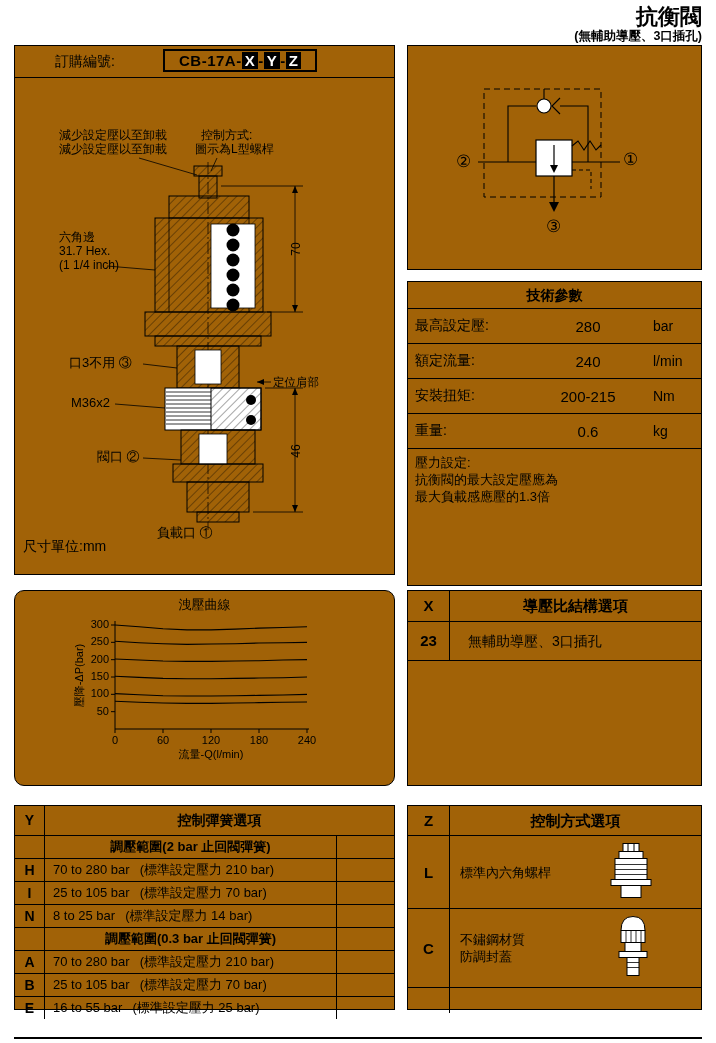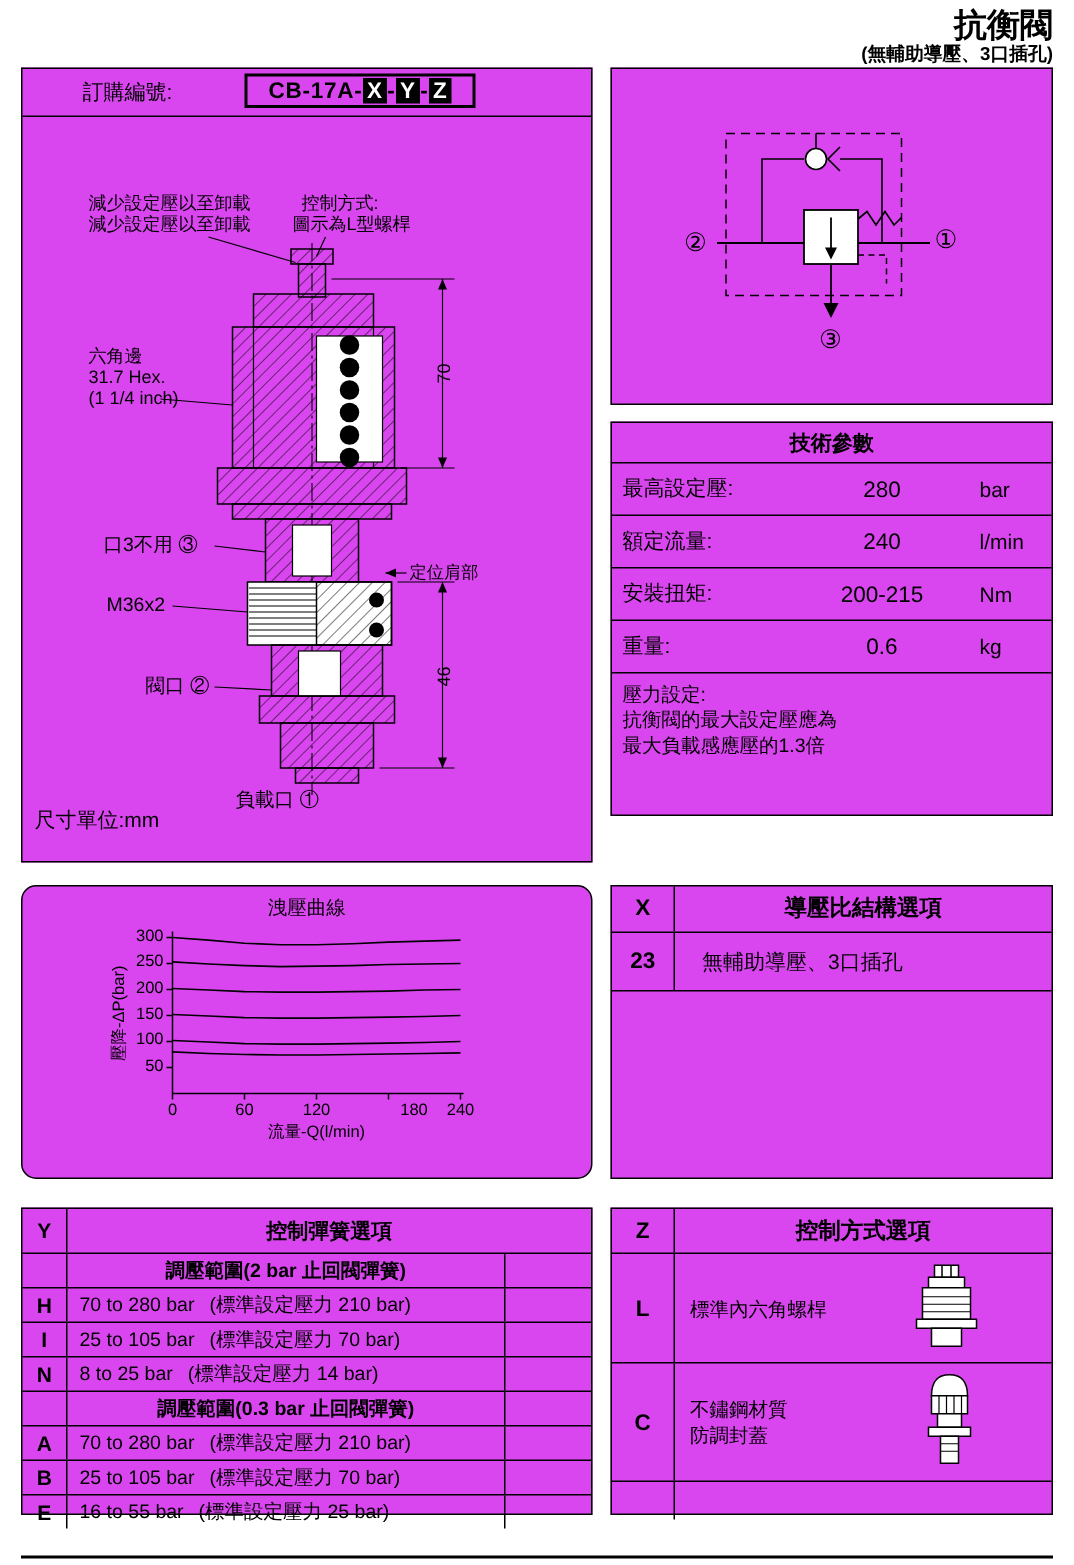--- a/index.html
+++ b/index.html
@@ -1,18 +1,18 @@
 <!DOCTYPE html>
 <html><head>
 <meta charset="utf-8">
 <style>
   html,body{margin:0;padding:0;background:#fff;}
   .page{position:relative;width:716px;height:1043px;background:#fff;color:#000;
         font-family:"Liberation Sans",sans-serif;overflow:hidden;}
-  .box{position:absolute;border:1px solid #000;background:#d946ef;box-sizing:border-box;}
+  .box{position:absolute;border:1px solid #000;background:#a16207;box-sizing:border-box;}
 
   
   .title{position:absolute;top:2px;right:14px;font-size:22px;font-weight:bold;font-family:Liberation Serif, serif;}
   .subtitle{position:absolute;top:28px;right:14px;font-size:12.5px;font-weight:bold;}
 
   
   .left-main{left:14px;top:45px;width:381px;height:530px;}
   .order-row{position:absolute;left:0;top:0;width:100%;height:32px;border-bottom:1px solid #000;box-sizing:border-box;}
   .order-label{position:absolute;left:40px;top:7px;font-size:14px;}
   .order-code{position:absolute;left:148px;top:3px;border:2px solid #000;padding:1px 14px;
@@ -22,21 +22,21 @@
   .dlabel{position:absolute;font-size:12px;line-height:14px;white-space:nowrap;}
   .dlabel.big{font-size:13px;}
   .dim-label{position:absolute;font-size:12px;transform:rotate(-90deg);}
   .unit-note{position:absolute;left:8px;bottom:18px;font-size:14px;}
 
   
   .symbol-box{left:407px;top:45px;width:295px;height:225px;}
   .port-label{position:absolute;font-size:17px;}
 
   
-  .tech-box{left:407px;top:281px;width:295px;height:263px;}
+  .tech-box{left:407px;top:281px;width:295px;height:305px;}
   .tech-title{height:26px;line-height:26px;text-align:center;font-weight:bold;font-size:14px;border-bottom:1px solid #000;}
   .tech-row{display:flex;align-items:center;height:34px;border-bottom:1px solid #000;font-size:14px;}
   .tech-row .tl{width:108px;padding-left:7px;}
   .tech-row .tv{flex:1;text-align:center;font-size:15px;}
   .tech-row .tu{width:48px;text-align:left;}
   .tech-notes{padding:5px 7px;font-size:13px;line-height:17px;}
 
   
   .chart-box{left:14px;top:590px;width:381px;height:196px;border-radius:10px;}
   .chart-title{position:absolute;top:5px;left:0;width:100%;text-align:center;font-size:13px;}
@@ -302,21 +302,21 @@
     <div class="xlabel">流量-Q(l/min)</div>
   <div class="tick ytick" style="left: 64px; top: 113.667px;">50</div>
       <div class="tick ytick" style="left: 64px; top: 96.3333px;">100</div>
       <div class="tick ytick" style="left: 64px; top: 79px;">150</div>
       <div class="tick ytick" style="left: 64px; top: 61.6667px;">200</div>
       <div class="tick ytick" style="left: 64px; top: 44.3333px;">250</div>
       <div class="tick ytick" style="left: 64px; top: 27px;">300</div>
       <div class="tick xtick" style="left: 86px; top: 143px;">0</div>
       <div class="tick xtick" style="left: 134px; top: 143px;">60</div>
       <div class="tick xtick" style="left: 182px; top: 143px;">120</div>
-      <div class="tick xtick" style="left: 247px; top: 143px;">180</div>
+      <div class="tick xtick" style="left: 230px; top: 143px;">180</div>
       <div class="tick xtick" style="left: 278px; top: 143px;">240</div>
     </div>
 
   <div class="box x-table">
     <div class="t-header">
       <div class="t-key">X</div>
       <div class="t-title">導壓比結構選項</div>
     </div>
     <div class="x-row">
       <div class="t-key">23</div>

